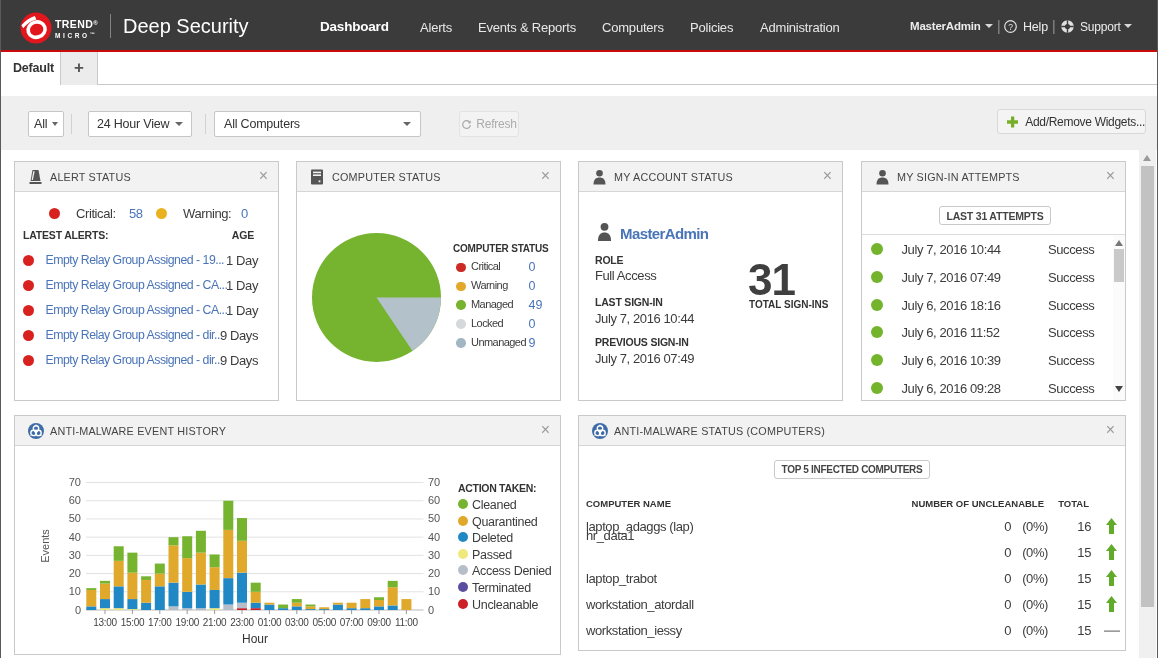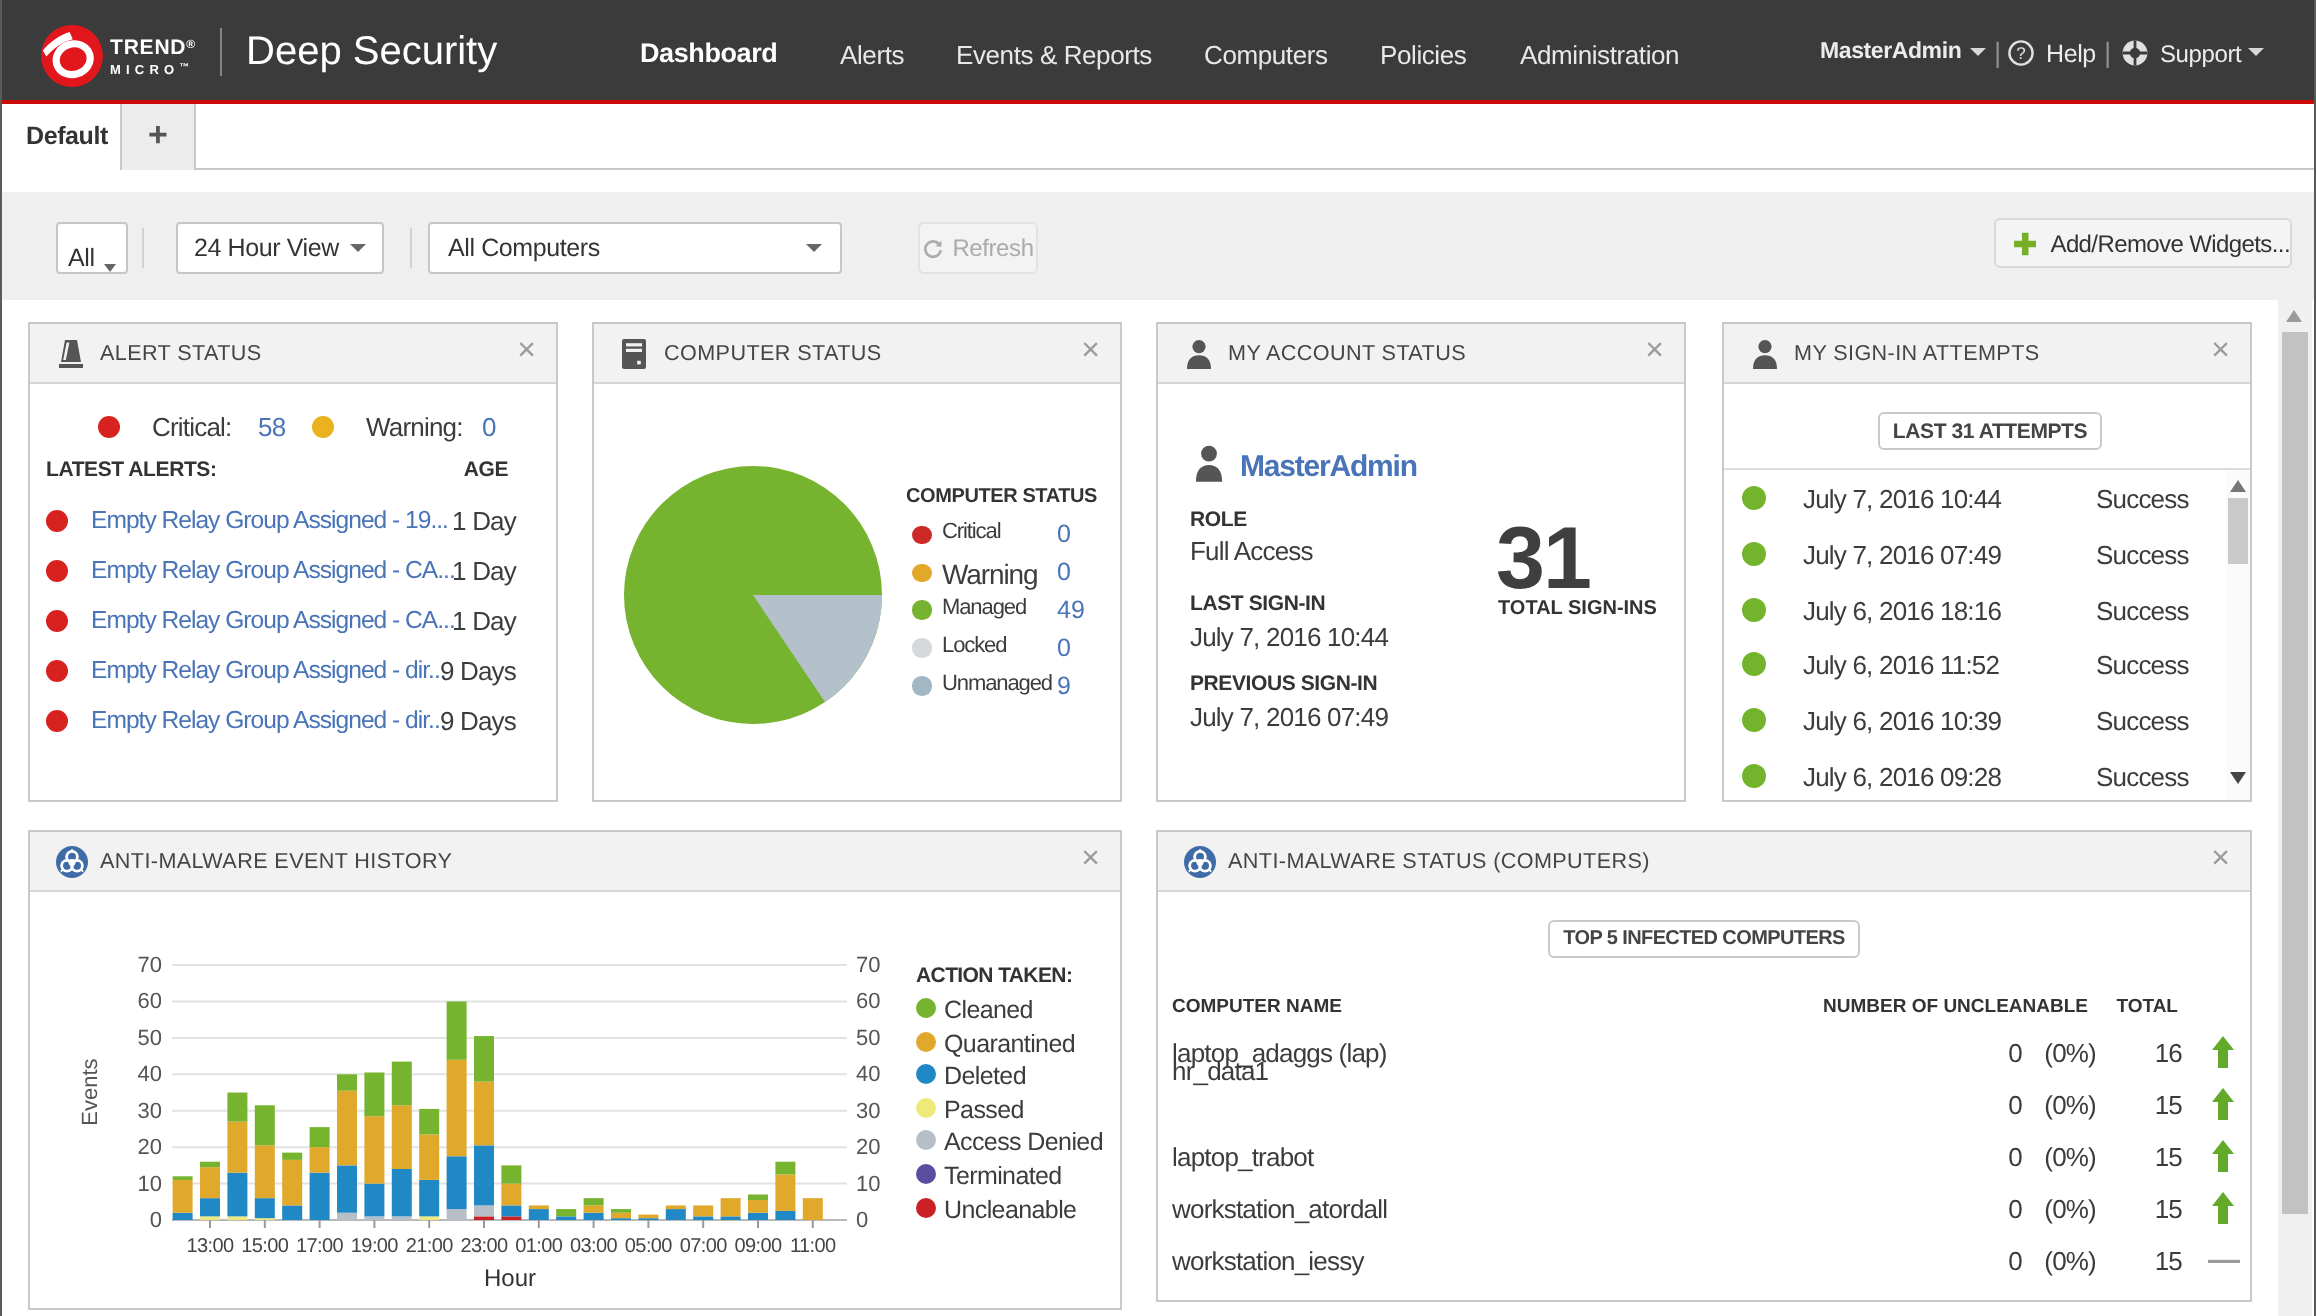--- a/index.html
+++ b/index.html
@@ -89,21 +89,21 @@
     <span class="caret abs" style="left:1124px; top:24px;"></span>
   </div>
 
   <div id="tabbar">
     <div class="bline"></div>
     <div id="tab1">Default</div>
     <div id="tab2">+</div>
   </div>
 
   <div id="filterbar">
-    <div class="fbox" style="left:28px; width:36px; padding:0 5px;align-items:flex-end;">All<span class="caret" style="border-left-width:3.5px;border-right-width:3.5px;"></span></div>
+    <div class="fbox" style="left:28px; width:36px; padding:0 5px;">All<span class="caret" style="border-left-width:3.5px;border-right-width:3.5px;"></span></div>
     <div class="fsep" style="left:71px;"></div>
     <div class="fbox" style="left:88px; width:104px; padding:0 8px;">24 Hour View<span class="caret"></span></div>
     <div class="fsep" style="left:205px;"></div>
     <div class="fbox" style="left:214px; width:207px; padding:0 9px;">All Computers<span class="caret"></span></div>
     <div id="btn-refresh"><svg width="11" height="11" viewBox="0 0 12 12" style="margin-right:4px;">
           <path d="M9.8 4.2 A4.2 4.2 0 1 0 10.2 6.6" fill="none" stroke="#ababab" stroke-width="1.4"></path>
           <path d="M10.6 1.4 L10.6 4.8 L7.4 4.5 Z" fill="#ababab"></path>
         </svg>Refresh</div>
     <div id="btn-addrem">
       <svg width="12" height="12" viewBox="0 0 13 13" style="margin:0 7px 0 9px;">
@@ -169,21 +169,21 @@
     <svg class="abs" style="left:14px; top:70px;" width="131" height="131" viewBox="0 0 131 131">
       <circle cx="65.5" cy="65.5" r="64.5" fill="#76b32f"></circle>
       <path d="M65.5 65.5 L130 65.5 A64.5 64.5 0 0 1 101.5 119 Z" fill="#b3c1cb"></path>
     </svg>
     <div class="abs" style="left:156px; top:81px; font-size:10px; font-weight:bold; letter-spacing:-0.2px; color:#333;">COMPUTER STATUS</div>
   <div style="position: absolute; inset: 0px;">
         <span class="dot abs" style="left:159px; top:100.65px; width:9.5px; height:9.5px; background:#cb2a26;"></span>
         <span class="abs" style="left:174px; top:98.4px; font-size:11px; letter-spacing:-0.55px; color:#3c3c3c;">Critical</span>
         <span class="abs blink" style="left:231.5px; top:98.4px; font-size:12.5px;">0</span>
         <span class="dot abs" style="left:159px; top:119.55000000000001px; width:9.5px; height:9.5px; background:#e2a82a;"></span>
-        <span class="abs" style="left:174px; top:117.30000000000001px; font-size:14px; letter-spacing:-0.55px; color:#3c3c3c;">Warning</span>
+        <span class="abs" style="left:174px; top:117.30000000000001px; font-size:11px; letter-spacing:-0.55px; color:#3c3c3c;">Warning</span>
         <span class="abs blink" style="left:231.5px; top:117.30000000000001px; font-size:12.5px;">0</span>
         <span class="dot abs" style="left:159px; top:138.45px; width:9.5px; height:9.5px; background:#76b32f;"></span>
         <span class="abs" style="left:174px; top:136.2px; font-size:11px; letter-spacing:-0.55px; color:#3c3c3c;">Managed</span>
         <span class="abs blink" style="left:231.5px; top:136.2px; font-size:12.5px;">49</span>
         <span class="dot abs" style="left:159px; top:157.35px; width:9.5px; height:9.5px; background:#d6d9db;"></span>
         <span class="abs" style="left:174px; top:155.1px; font-size:11px; letter-spacing:-0.55px; color:#3c3c3c;">Locked</span>
         <span class="abs blink" style="left:231.5px; top:155.1px; font-size:12.5px;">0</span>
         <span class="dot abs" style="left:159px; top:176.25px; width:9.5px; height:9.5px; background:#a3b6c3;"></span>
         <span class="abs" style="left:174px; top:174px; font-size:11px; letter-spacing:-0.55px; color:#3c3c3c;">Unmanaged</span>
         <span class="abs blink" style="left:231.5px; top:174px; font-size:12.5px;">9</span>

